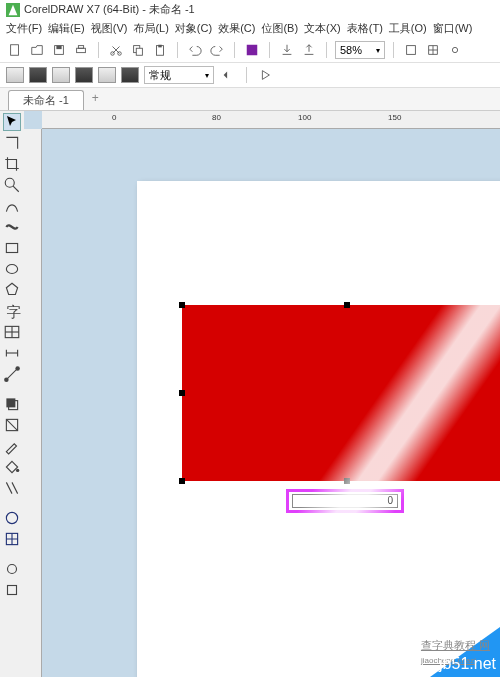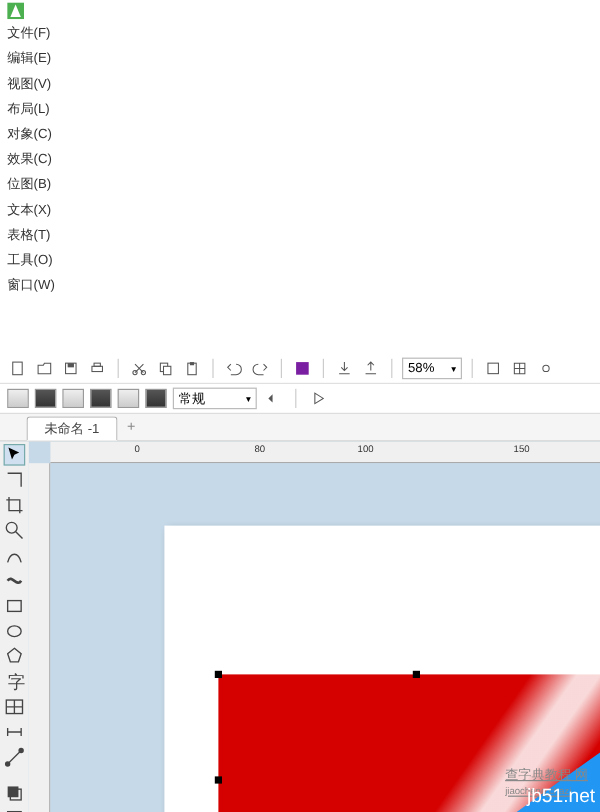--- a/index.html
+++ b/index.html
@@ -1,30 +1,30 @@
 <!DOCTYPE html>
 <html><head>
 <meta charset="utf-8">
 <style>
 * { margin: 0; padding: 0; box-sizing: border-box; font-family: "Microsoft YaHei", Arial, sans-serif; }
 body { background: #fff; width: 500px; height: 677px; overflow: hidden; position: relative; }
 .titlebar { background: #fff; padding: 2px 6px; display: flex; align-items: center; font-size: 11px; color: #333; }
 .app-icon { width: 14px; height: 14px; margin-right: 4px; }
-.menubar { display: flex; padding: 2px 6px; font-size: 11px; color: #333; gap: 6px; flex-direction: column; }
+.menubar { display: flex; padding: 2px 6px; font-size: 11px; color: #333; gap: 6px; }
 .menu-item { cursor: default; }
-.toolbar1 { display: flex; align-items: center; padding: 3px 6px; border-bottom: 1px solid #e0e0e0; gap: 4px; margin-top: 48px; }
+.toolbar1 { display: flex; align-items: center; padding: 3px 6px; border-bottom: 1px solid #e0e0e0; gap: 4px; }
 .tbtn { width: 18px; height: 18px; display: flex; align-items: center; justify-content: center; color: #555; }
 .tbtn svg { width: 14px; height: 14px; }
 .sep { width: 1px; height: 16px; background: #ccc; margin: 0 4px; }
 .dd { display: flex; align-items: center; border: 1px solid #bbb; height: 18px; min-width: 50px; font-size: 11px; padding: 0 4px; background: #fff; }
 .dd .arr { margin-left: auto; font-size: 8px; }
 .toolbar2 { display: flex; align-items: center; padding: 3px 6px; border-bottom: 1px solid #ddd; gap: 5px; }
 .swbtn { width: 18px; height: 16px; background: linear-gradient(#eee,#ccc); border: 1px solid #999; }
 .swbtn.dk { background: linear-gradient(#555,#333); }
-.tabbar { display: flex; background: #f5f5f5; border-bottom: 1px solid #ccc; padding-left: 22px; }
+.tabbar { display: flex; background: #f5f5f5; border-bottom: 1px solid #ccc; padding-left: 8px; }
 .tab { background: #fff; border: 1px solid #aaa; border-bottom: none; padding: 2px 14px; font-size: 11px; color: #444; border-radius: 3px 3px 0 0; margin-top: 2px; }
 .tab-add { padding: 3px 8px; color: #888; font-size: 12px; }
 .workspace { display: flex; height: 590px; background: #c5d9e8; }
 .toolbox { width: 24px; background: #f0f0f0; display: flex; flex-direction: column; padding-top: 2px; gap: 3px; align-items: center; }
 .tool { width: 18px; height: 18px; display: flex; align-items: center; justify-content: center; color: #444; }
 .tool.sel { background: #d0e0f0; border: 1px solid #7aa; }
 .canvas-area { flex: 1; position: relative; overflow: hidden; }
 .ruler-h { position: absolute; left: 18px; top: 0; right: 0; height: 18px; background: #f0f0f0; border-bottom: 1px solid #aaa; font-size: 8px; }
 .ruler-v { position: absolute; left: 0; top: 18px; width: 18px; bottom: 0; background: #f0f0f0; border-right: 1px solid #aaa; }
 .tickh { position: absolute; top: 2px; font-size: 8px; color: #333; }
@@ -44,20 +44,21 @@
 .corner-txt { position: absolute; right: 4px; bottom: 4px; font-size: 16px; color: #fff; z-index: 5; }
 </style>
 </head>
 <body>
 
 <div class="titlebar">
   <svg class="app-icon" viewBox="0 0 16 16">
       <rect width="16" height="16" fill="#4caf50"></rect>
       <path d="M8 2 L13 14 L3 14 Z" fill="#fff"></path>
     </svg>
+  <span>CorelDRAW X7 (64-Bit) - 未命名 -1</span>
 </div>
 
 <div class="menubar">
   <span class="menu-item">文件(F)</span>
   <span class="menu-item">编辑(E)</span>
   <span class="menu-item">视图(V)</span>
   <span class="menu-item">布局(L)</span>
   <span class="menu-item">对象(C)</span>
   <span class="menu-item">效果(C)</span>
   <span class="menu-item">位图(B)</span>
@@ -316,21 +317,21 @@
           <rect x="4" y="4" width="8" height="8" fill="none" stroke="#444"></rect>
         </svg>
       </div>
   </div>
 
   <div class="canvas-area">
     <div class="ruler-h">
       <span class="tickh" style="left:70px">0</span>
       <span class="tickh" style="left:170px">80</span>
       <span class="tickh" style="left:256px">100</span>
-      <span class="tickh" style="left:386px">150</span>
+      <span class="tickh" style="left:346px">150</span>
 
     </div>
     <div class="ruler-v"></div>
     <div class="canvas-bg">
       <div class="page"></div>
       <div class="redrect">
         <div class="handle hTL"></div>
         <div class="handle hTM"></div>
 
         <div class="handle hML"></div>

